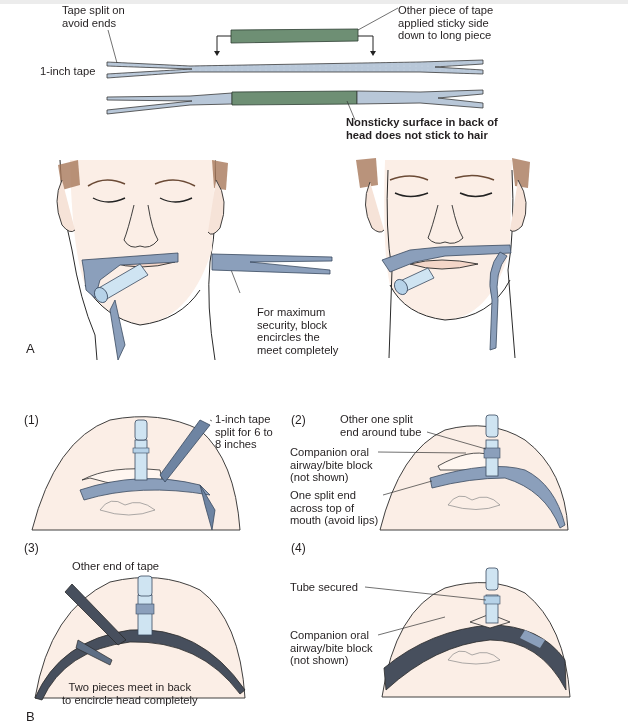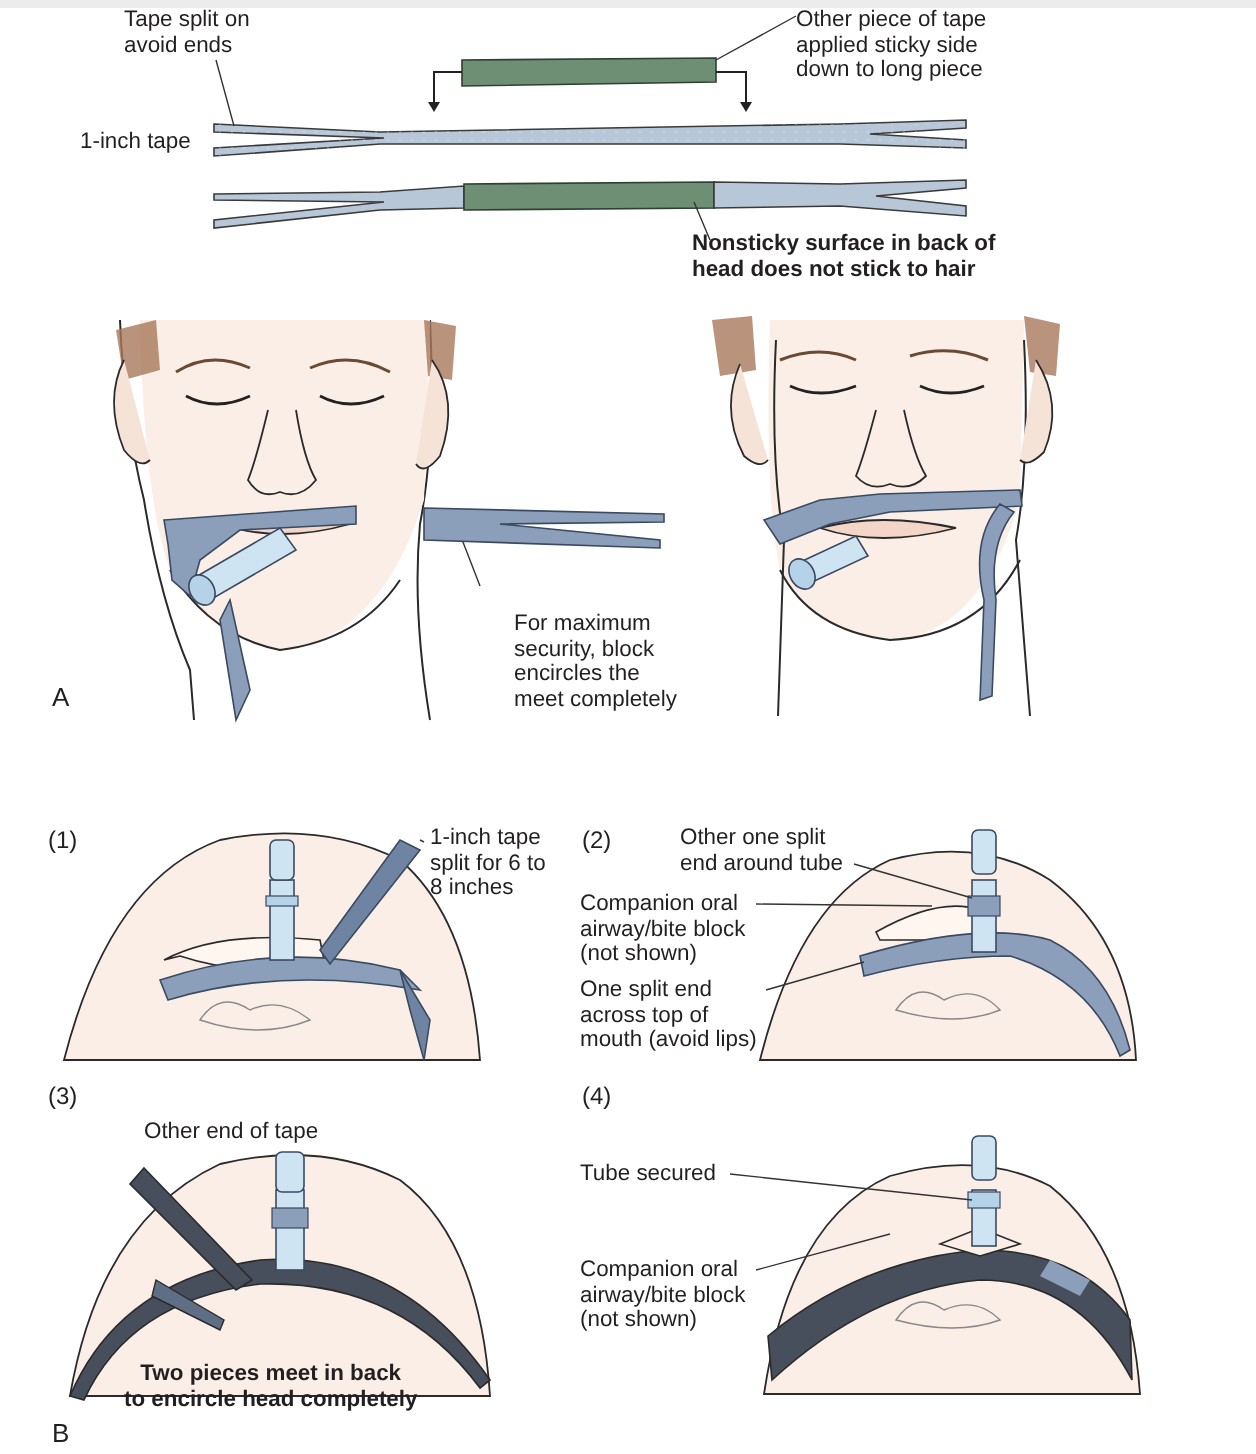--- a/index.html
+++ b/index.html
@@ -192,21 +192,21 @@
   <div>(not shown)</div>
 </div>
 <div class="lbl" style="left:290px; top:489px;">
   <div>One split end</div>
   <div>across top of</div>
   <div>mouth (avoid lips)</div>
 </div>
 
 <div class="step-num" style="left:24px; top:541px;">(3)</div>
 <div class="lbl" style="left:41px; top:560px;margin-left:31px;">Other end of tape</div>
-<div class="lbl" style="left:62px; top:681px; text-align:center;font-weight:bold;">
+<div class="lbl" style="left:62px; top:681px; text-align:center;">
   <div>Two pieces meet in back</div>
   <div>to encircle head completely</div>
 </div>
 <div class="panel-letter" style="left:26px; top:709px;">B</div>
 
 <div class="step-num" style="left:291px; top:541px;">(4)</div>
 <div class="lbl" style="left:290px; top:581px;">Tube secured</div>
 <div class="lbl" style="left:290px; top:629px;">
   <div>Companion oral</div>
   <div>airway/bite block</div>

